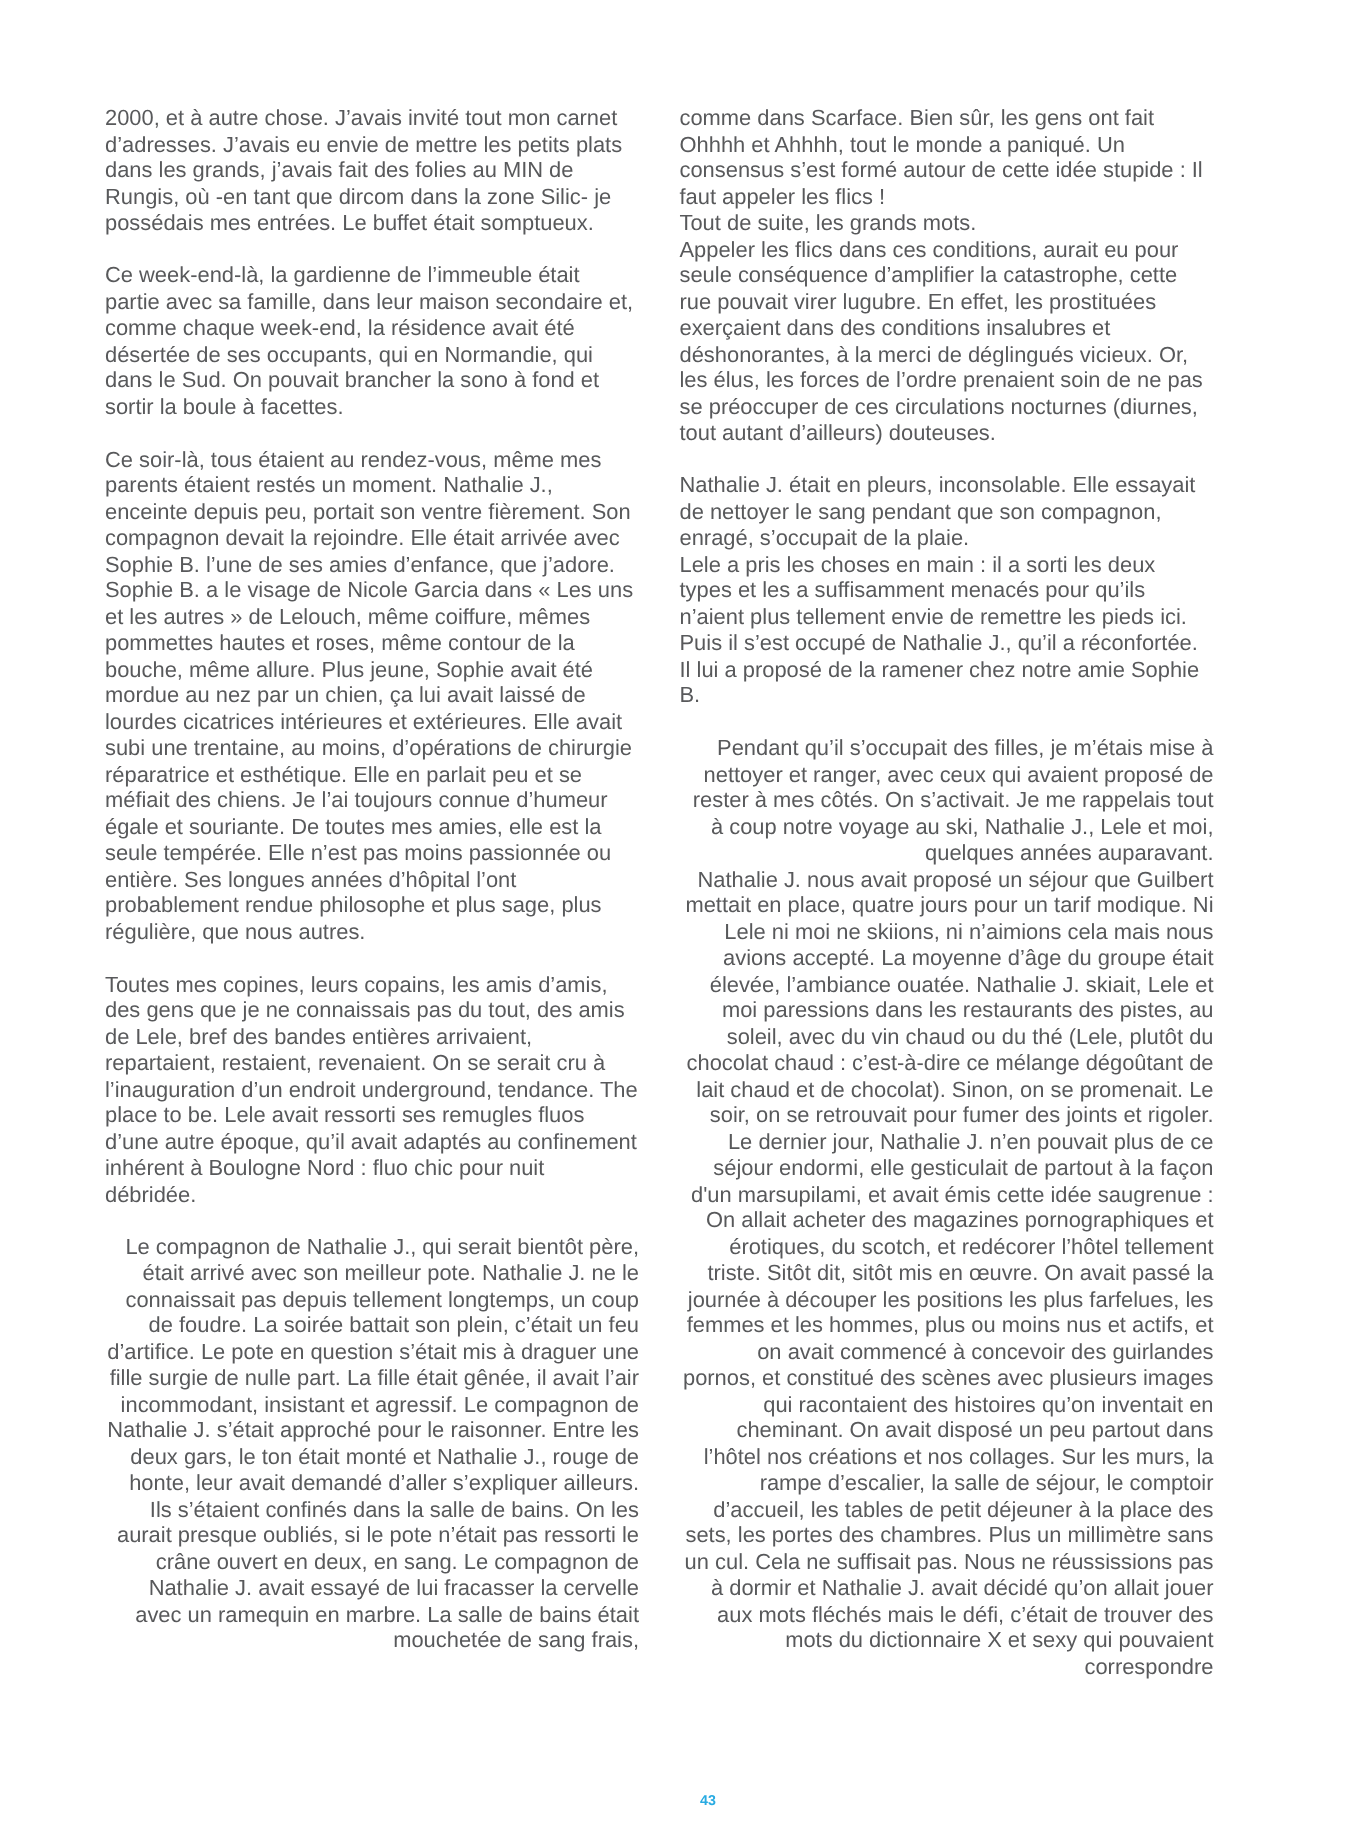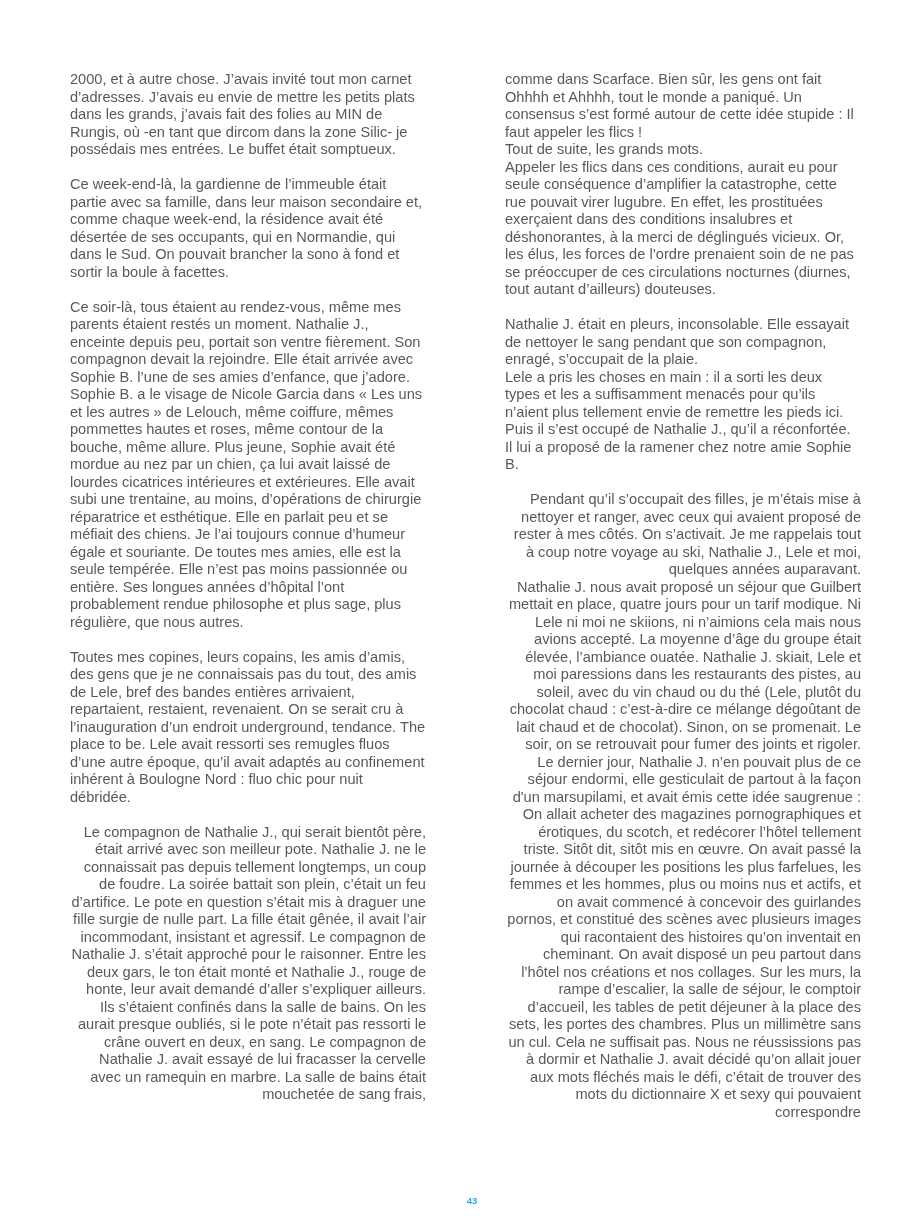--- a/index.html
+++ b/index.html
@@ -17,21 +17,21 @@
     width: 898px;
     height: 1228px;
     background: #ffffff;
     overflow: hidden;
   }
   .columns {
     position: absolute;
     left: 70px;
     top: 71px;
     display: flex;
-    gap: 79px;
+    gap: 27px;
   }
   .col {
     width: 356px;
     flex: 0 0 356px;
   }
   .col p {
     margin: 0 0 17.5px 0;
     font-size: 14.6px;
     line-height: 17.5px;
     font-weight: 400;

